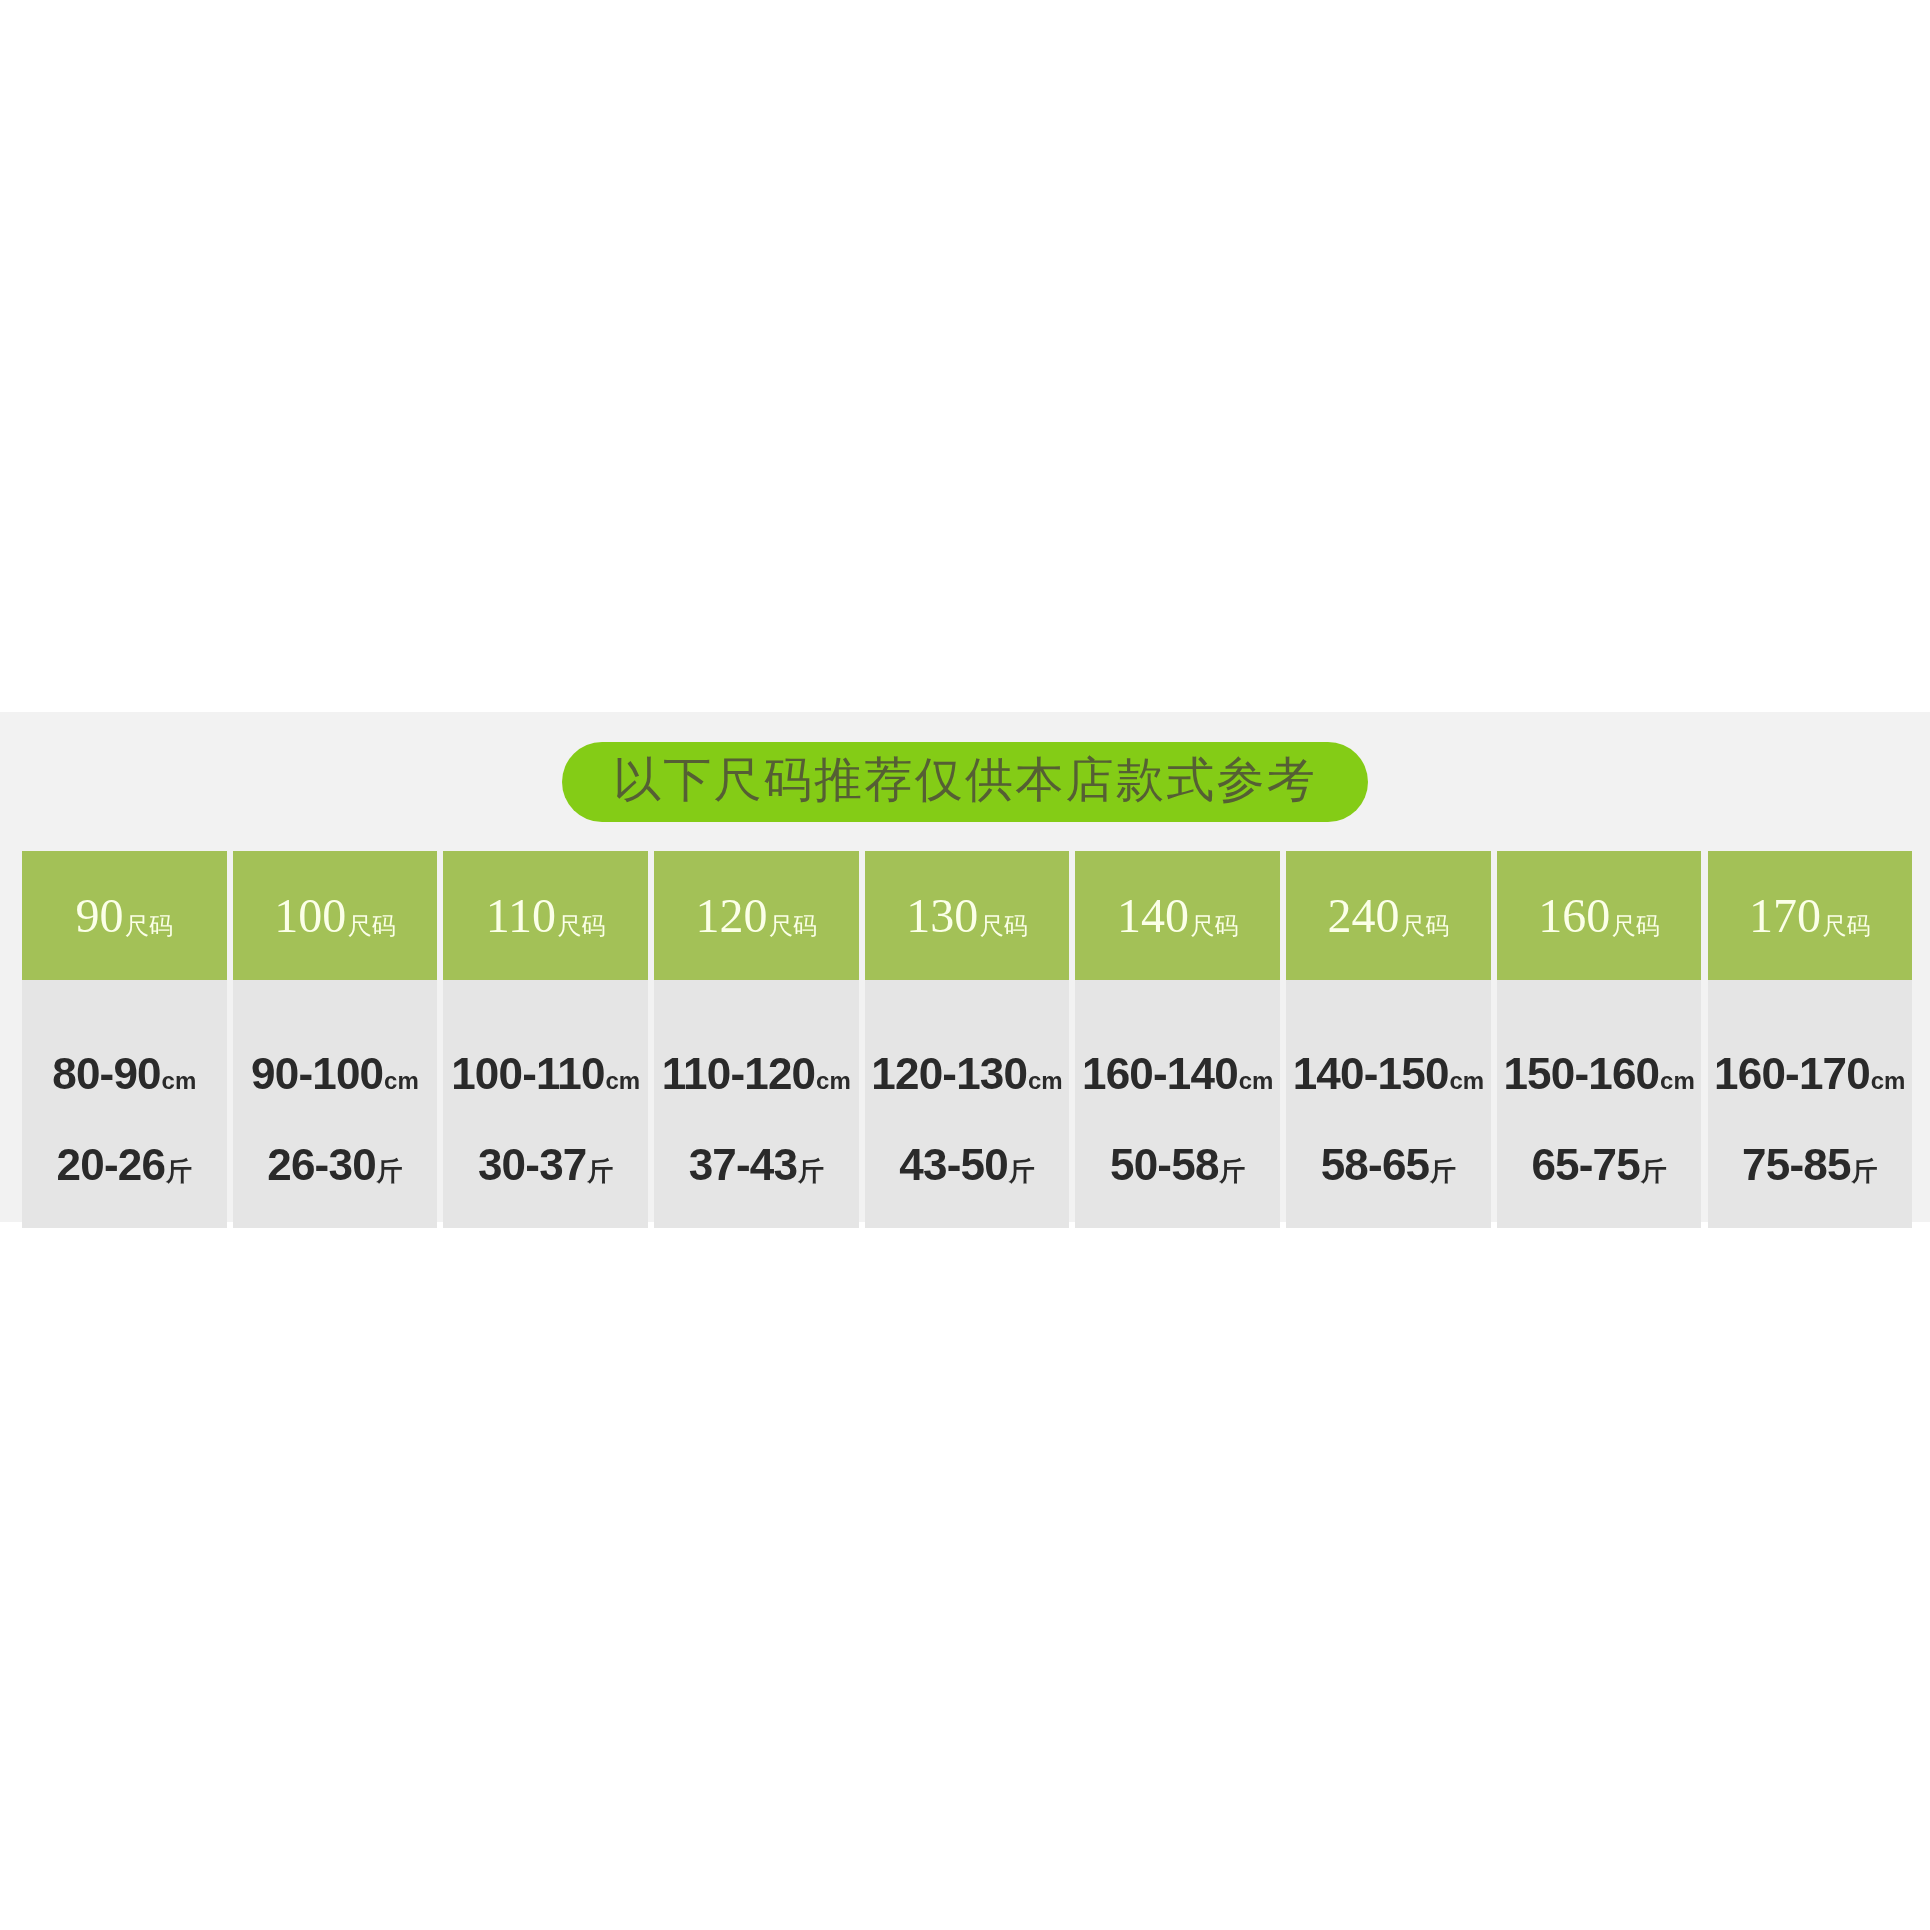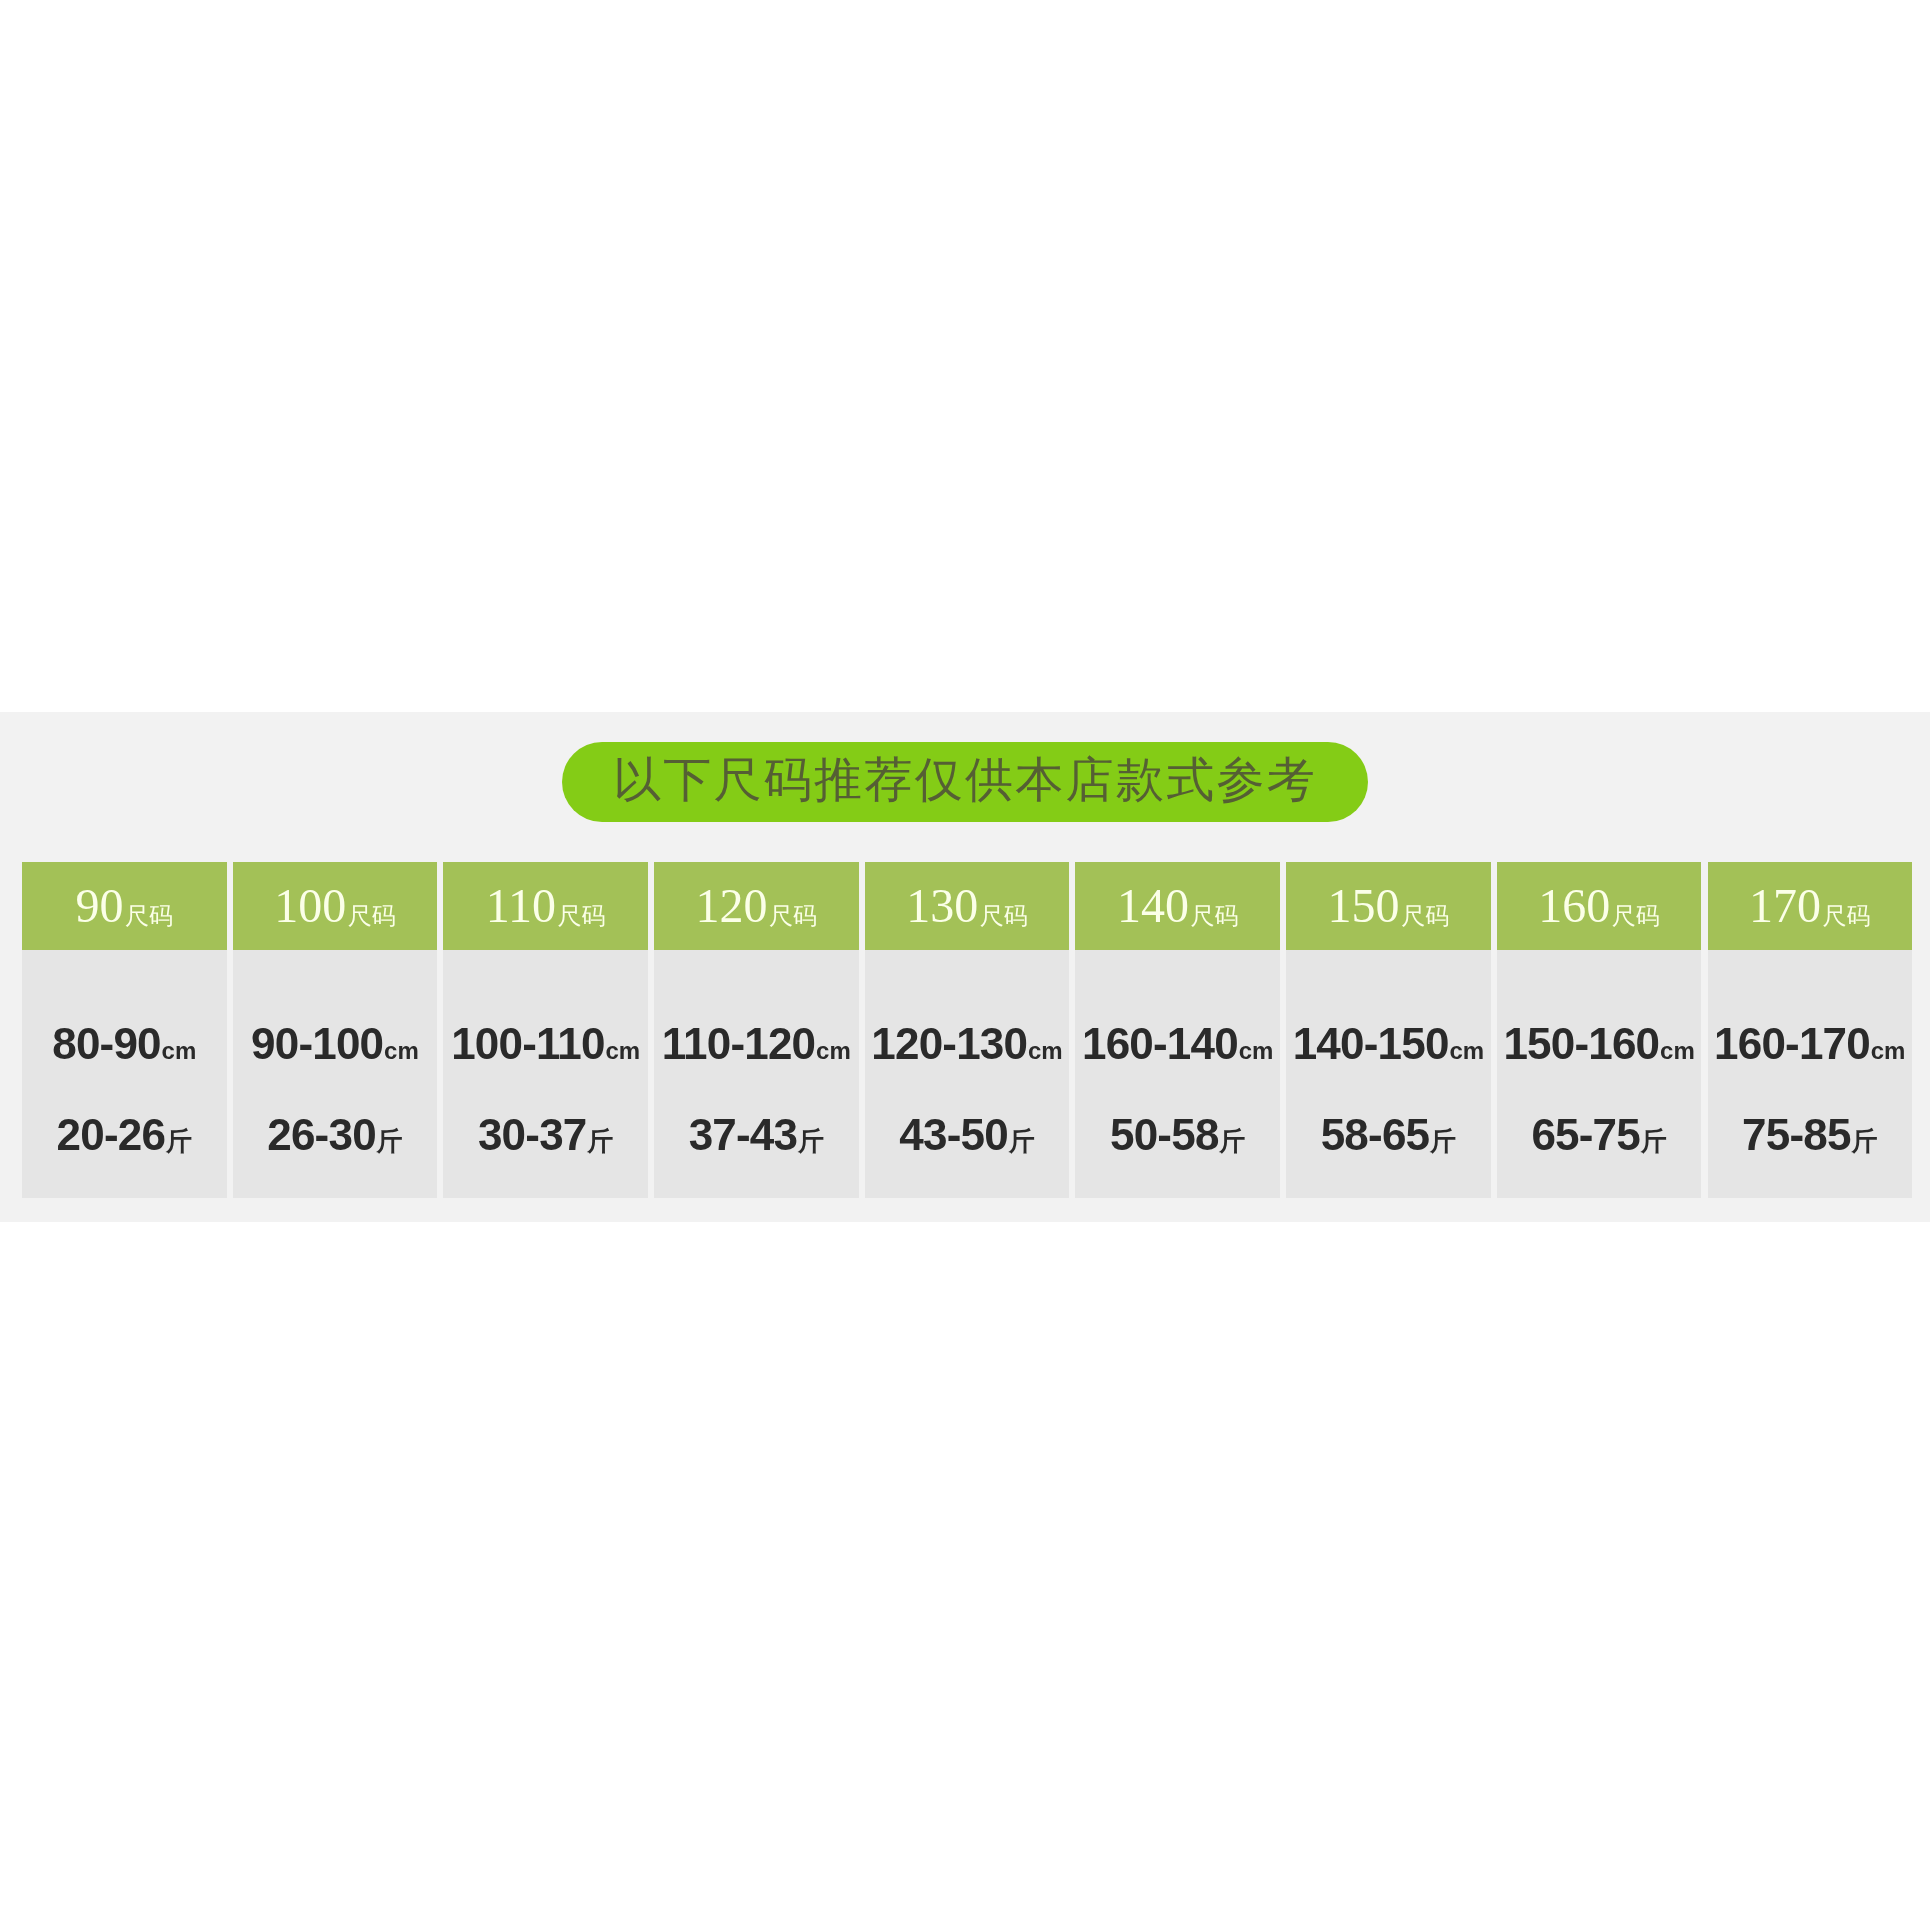--- a/index.html
+++ b/index.html
@@ -68,26 +68,25 @@
     gap: 6.2px;
   }
   .size-col {
     flex: 1 1 0;
     display: flex;
     flex-direction: column;
   }
 
   .col-head {
     background: #a3c157;
-    height: 88px;
+    height: 129px;
     display: flex;
     align-items: center;
     justify-content: center;
     white-space: nowrap;
-    margin-top: 11px;
   }
   .head-num {
     font-family: "Liberation Serif", serif;
     font-size: 48px;
     line-height: 1;
     color: #fbffe8;
     font-weight: 400;
   }
   .head-unit {
     font-family: "Liberation Sans", sans-serif;
@@ -253,21 +252,21 @@
       </div>
       <div class="cell-weight">
         <span class="val-num">50-58</span>
               <span class="val-unit cjk">斤</span>
       </div>
     </div>
   </div>
 
   <div class="size-col">
     <div class="col-head">
-      <span class="head-num">150</span>
+      <span class="head-num">240</span>
             <span class="head-unit">尺码</span>
     </div>
     <div class="col-body">
       <div class="cell-height">
         <span class="val-num">140-150</span>
               <span class="val-unit">cm</span>
       </div>
       <div class="cell-weight">
         <span class="val-num">58-65</span>
               <span class="val-unit cjk">斤</span>

